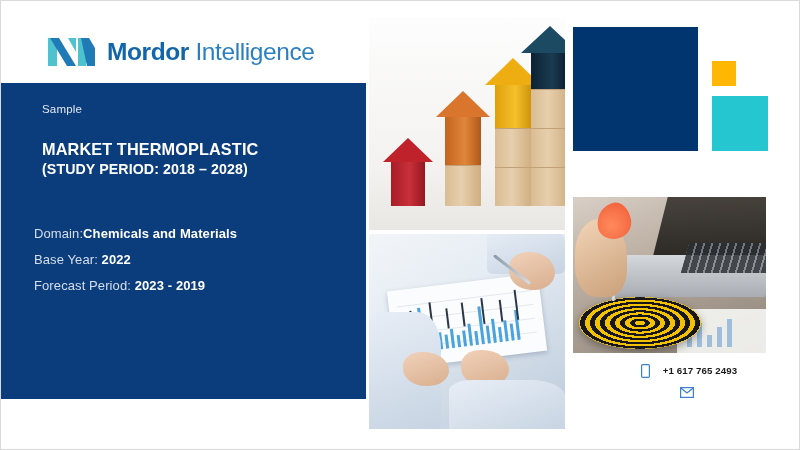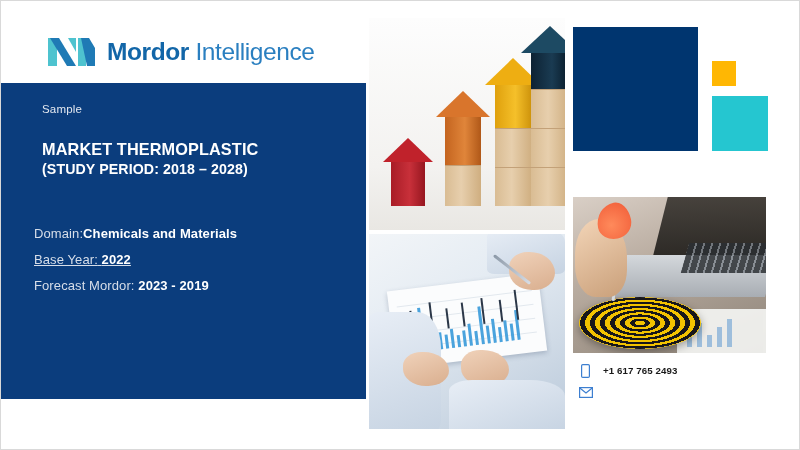--- a/index.html
+++ b/index.html
@@ -91,21 +91,21 @@
     font-size: 13px;
     color: #d7dee9;
     white-space: nowrap;
     letter-spacing: 0.1px;
   }
   .meta-row b {
     color: #ffffff;
     font-weight: bold;
   }
   #meta-domain   { top: 143px; }
-  #meta-baseyear { top: 169px; text-decoration: underline; }
+  #meta-baseyear { top: 169px; }
   #meta-forecast { top: 195px; }
   #tagline {
     position: absolute;
     left: 41px; top: 250px;
     font-size: 11.8px;
     color: #d7dee9;
     letter-spacing: 0.1px;
   }
 
   
@@ -269,20 +269,21 @@
   #contact {
     position: absolute;
     left: 576px; top: 360px;
     width: 220px;
   }
   .contact-row {
     display: flex;
     align-items: center;
     height: 19px;
     margin-bottom: 3px;
+    justify-content: center;
   }
   .contact-icon {
     width: 17px;
     flex: 0 0 17px;
     display: flex;
     align-items: center;
     justify-content: center;
   }
   .contact-text {
     font-size: 9.7px;
@@ -324,21 +325,21 @@
       <div class="sub">(STUDY PERIOD: 2018 – 2028)</div>
     </div>
 
     <div class="meta-row" id="meta-domain">
       <span>Domain:</span><b>Chemicals and Materials</b>
     </div>
     <div class="meta-row" id="meta-baseyear">
       <span>Base Year:</span>&nbsp;<b>2022</b>
     </div>
     <div class="meta-row" id="meta-forecast">
-      <span>Forecast Mordor:</span>&nbsp;<b>2023 - 2019</b>
+      <span>Forecast Period:</span>&nbsp;<b>2023 - 2019</b>
     </div>
 
   </div>
 
   <div class="tile" id="tile-blocks">
     <div class="house" style="left:14px;">
       <div class="roof" style="border-left:25px solid transparent;border-right:25px solid transparent;border-bottom:24px solid #c0222b;"></div>
       <div class="body" style="width:34px;height:44px;background:linear-gradient(90deg,#a81c26,#c8303a 55%,#96161f);"></div>
     </div>
     <div class="house" style="left:67px;">

